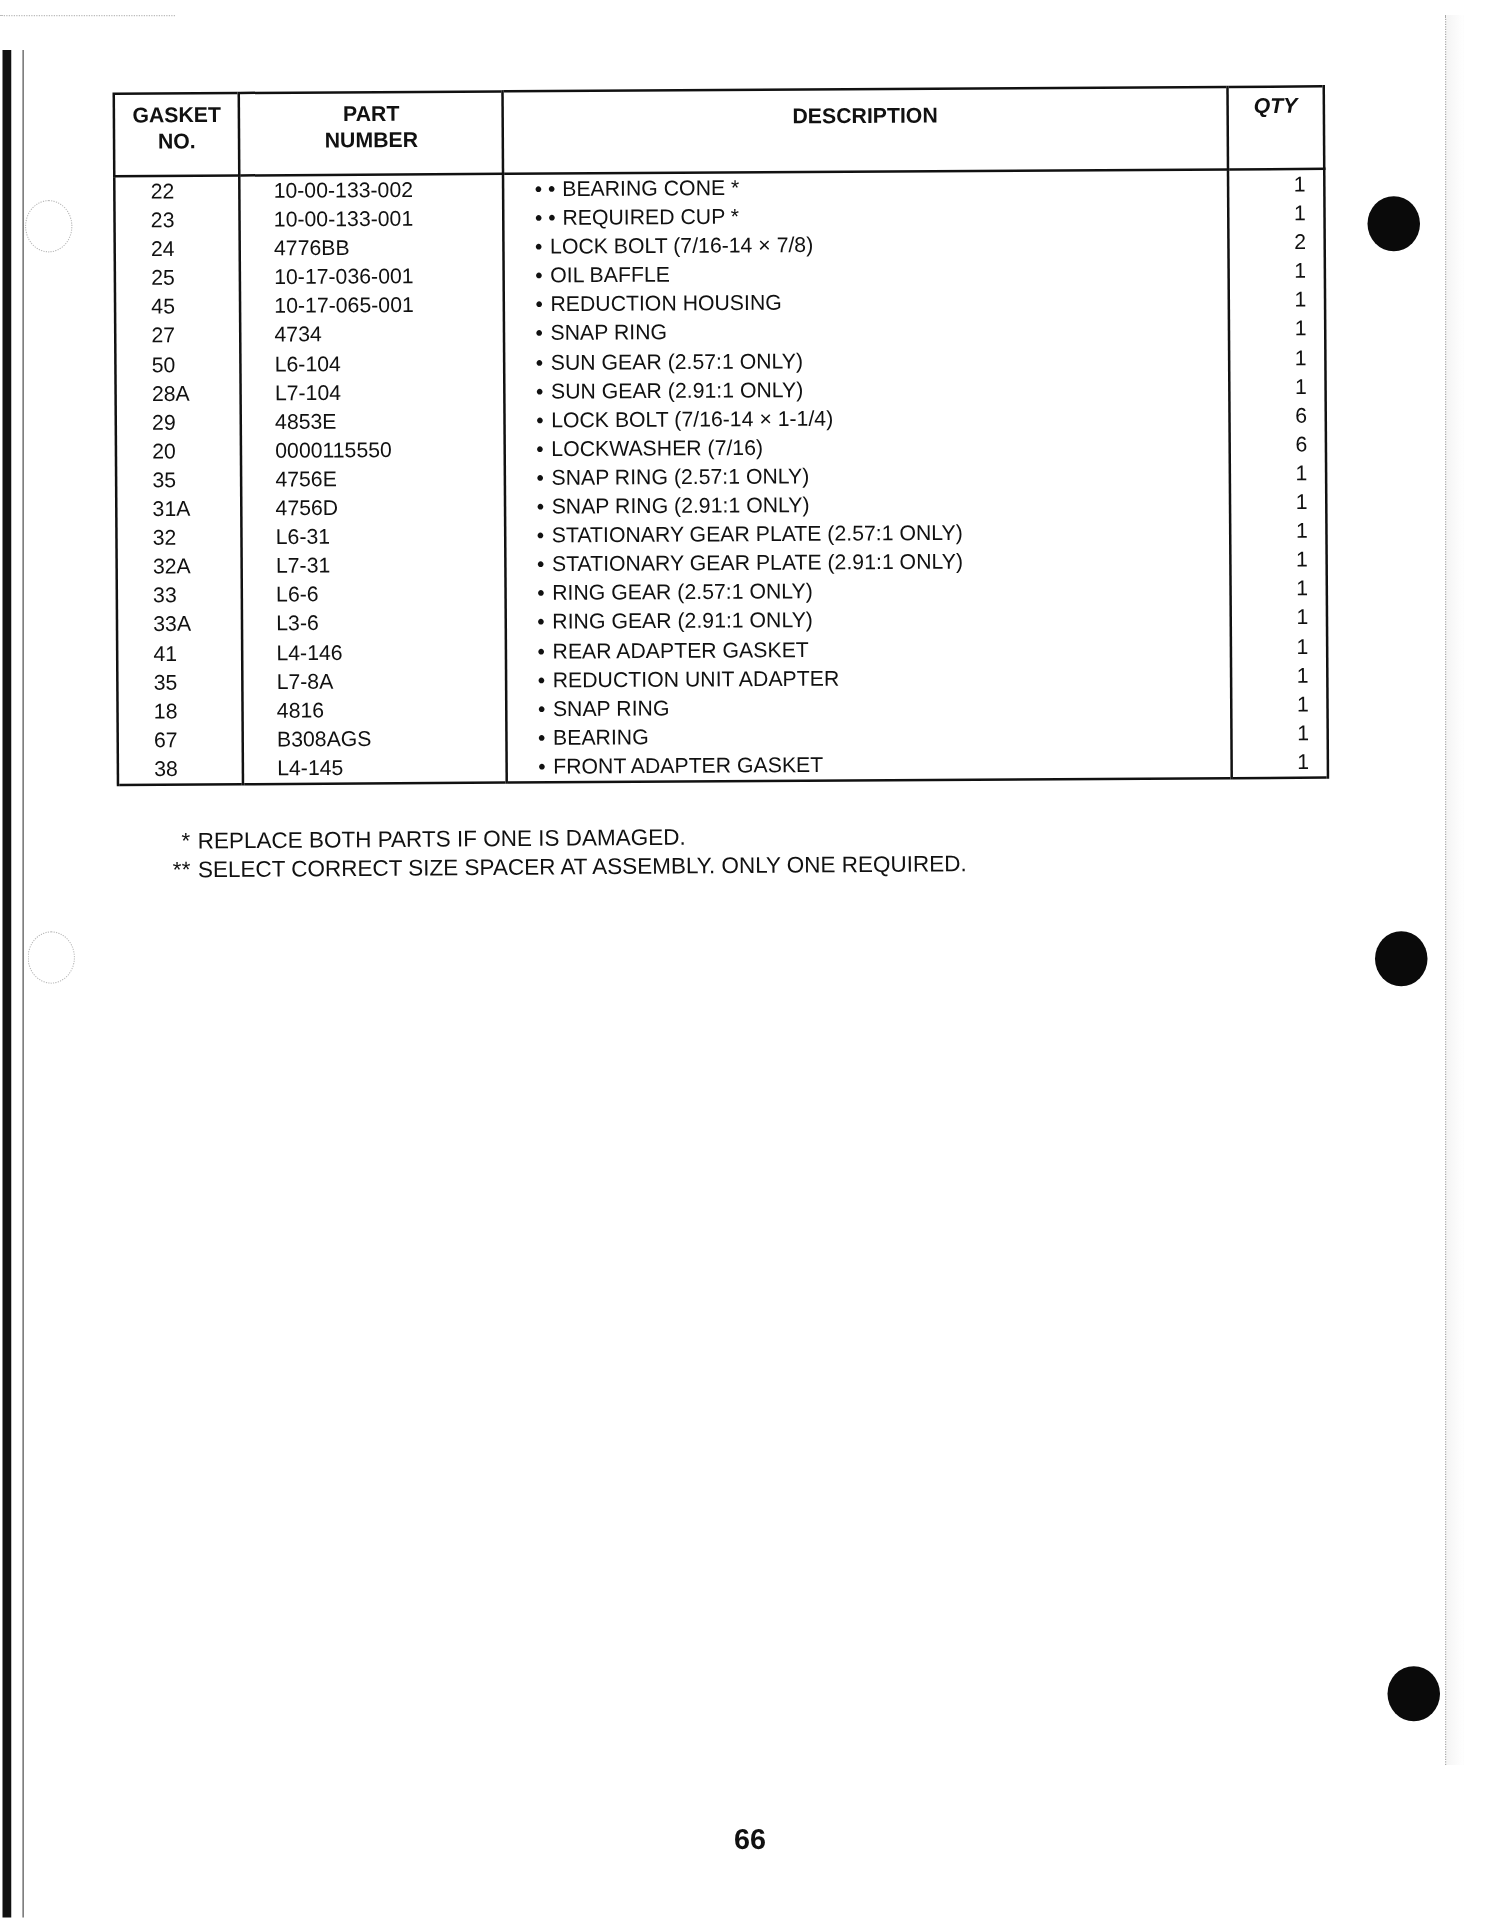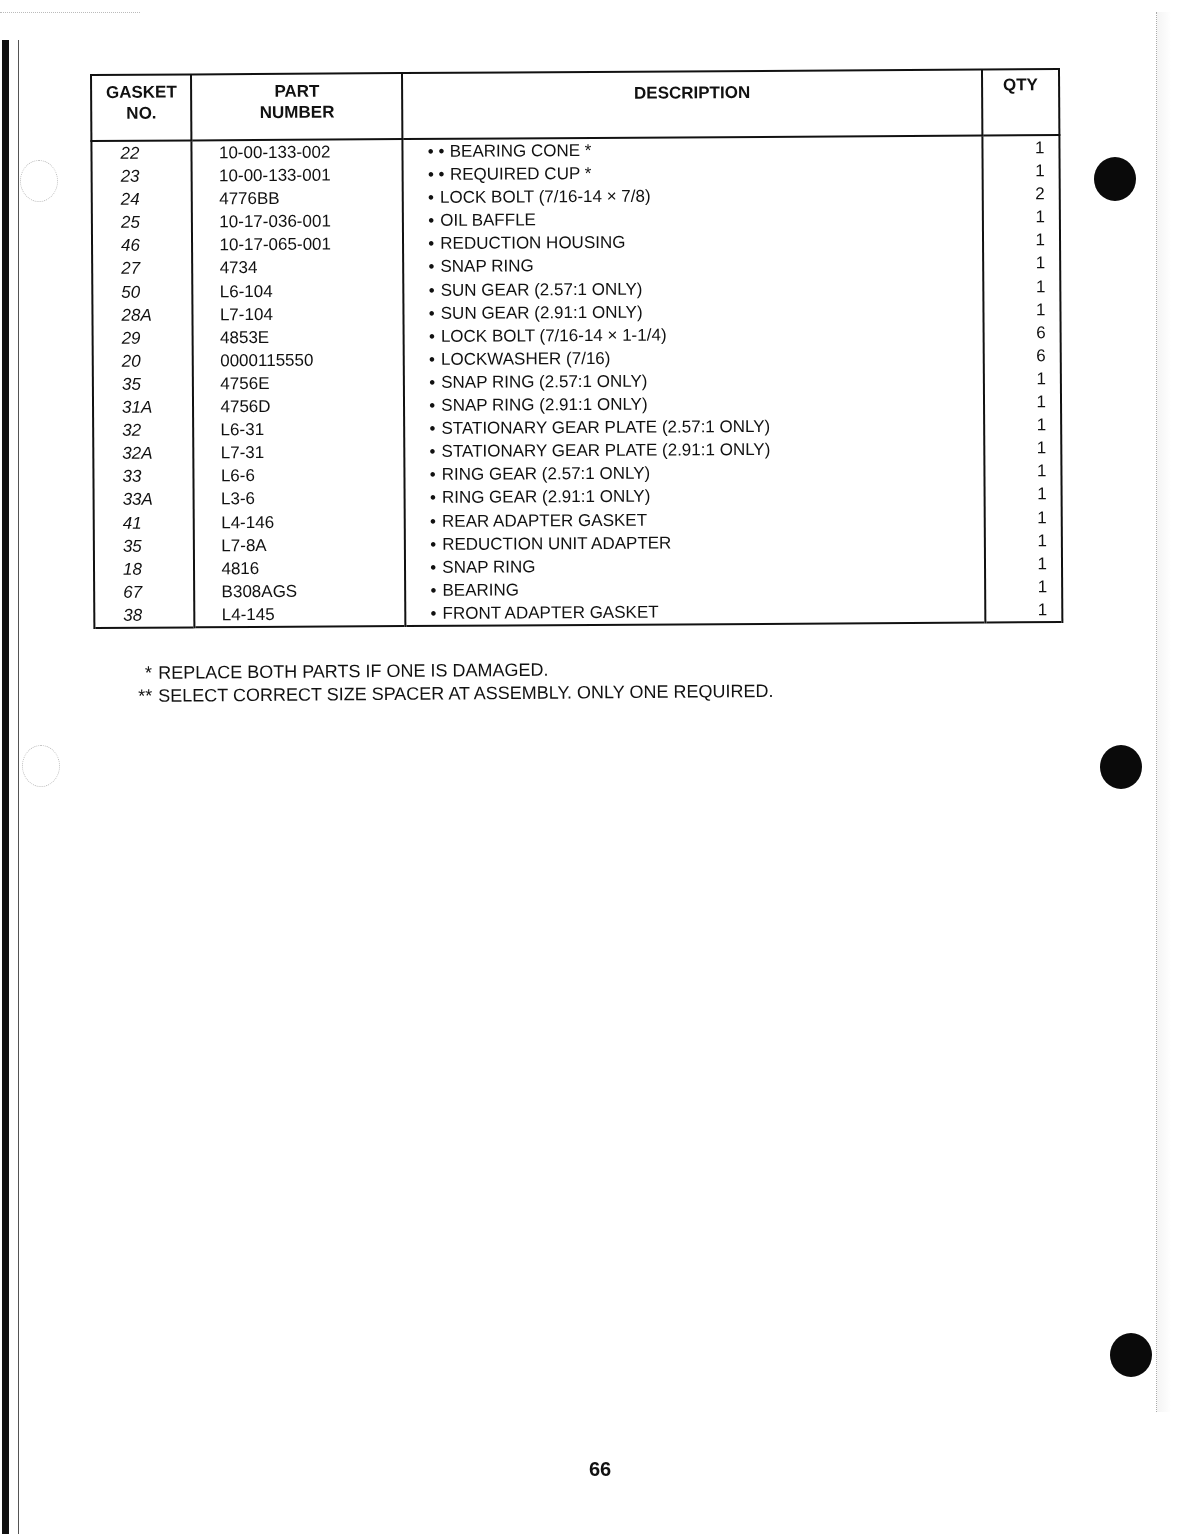--- a/index.html
+++ b/index.html
@@ -21,45 +21,45 @@
     transform: rotate(-0.35deg); transform-origin: left top;
   }
   table.parts { border-collapse: collapse; width: 100%; table-layout: fixed; }
   table.parts th, table.parts td { border-left: 2px solid #111; border-right: 2px solid #111; vertical-align: top; }
   table.parts { border: 2px solid #111; }
   table.parts thead th {
     border-bottom: 2px solid #111; font-weight: bold; font-size: 17px; line-height: 21px;
     height: 52px; padding: 6px 4px 2px 4px; text-align: center;
   }
   table.parts thead th.desc-h { padding-top: 10px; }
-  table.parts thead th.qty-h { padding-top: 4px; }
+  table.parts thead th.qty-h { padding-top: 4px; font-style: italic; }
   col.c-idx { width: 100px; }
   col.c-part { width: 210px; }
   col.c-desc { width: 577px; }
   col.c-qty { width: 77px; }
   table.parts tbody td { padding: 0; }
   .cell-col { padding-top: 8px; padding-bottom: 2px; }
   .row-line { font-size: 17px; line-height: 23.1px; height: 23.1px; white-space: nowrap; }
-  .idx-col .row-line { padding-left: 28px; font-style: italic; }
+  .idx-col .row-line { padding-left: 28px; }
   .part-col .row-line { padding-left: 26px; }
   .desc-col .row-line { padding-left: 24px; }
   .qty-col .row-line { text-align: right; padding-right: 14px; }
   .qty-col { padding-top: 0 !important; }
   .bullet { display: inline-block; width: 12px; }
   .bullet2 { display: inline-block; width: 22px; }
 
   .footnotes {
     position: absolute; left: 128px; top: 662px; font-size: 18px; line-height: 23px;
     transform: rotate(-0.45deg); transform-origin: left top;
   }
   .footnote { white-space: nowrap; }
   .fn-mark { display: inline-block; width: 24px; text-align: right; margin-right: 6px; }
   .page-number {
     position: absolute; left: 570px; top: 1458px; width: 60px; text-align: center;
-    font-weight: bold; font-size: 20px;
+    font-weight: bold; font-size: 23px;
   }
 </style>
 </head>
 <body>
 
 <div class="scan-top-edge"></div>
 <div class="left-bar"></div>
 <div class="left-bar-thin"></div>
 <div class="right-edge"></div>
 <div class="ghost-hole" style="left:20px; top:160px;"></div>
@@ -90,21 +90,21 @@
         <th class="qty-h">QTY</th>
       </tr>
     </thead>
     <tbody>
       <tr>
         <td class="cell-col idx-col" id="col-idx">
             <div class="row-line">22</div>
             <div class="row-line">23</div>
             <div class="row-line">24</div>
             <div class="row-line">25</div>
-            <div class="row-line">46</div>
+            <div class="row-line">45</div>
             <div class="row-line">27</div>
             <div class="row-line">50</div>
             <div class="row-line">28A</div>
             <div class="row-line">29</div>
             <div class="row-line">20</div>
             <div class="row-line">35</div>
             <div class="row-line">31A</div>
             <div class="row-line">32</div>
             <div class="row-line">32A</div>
             <div class="row-line">33</div>

